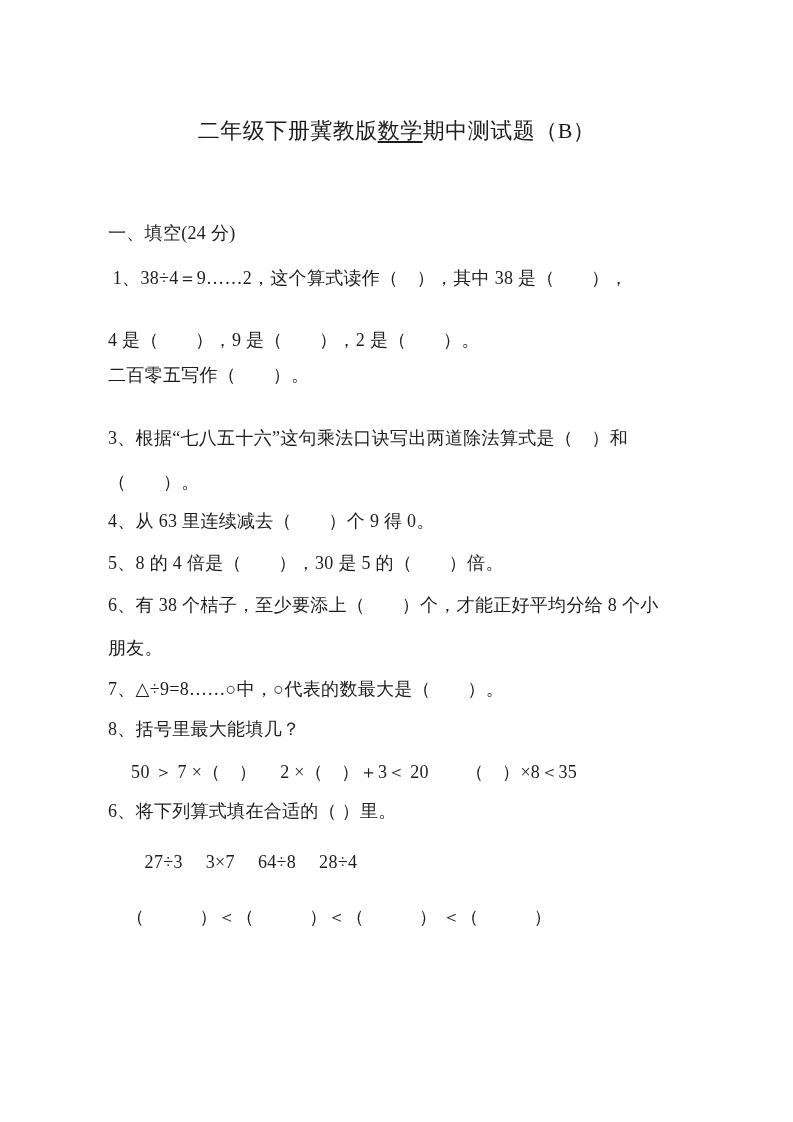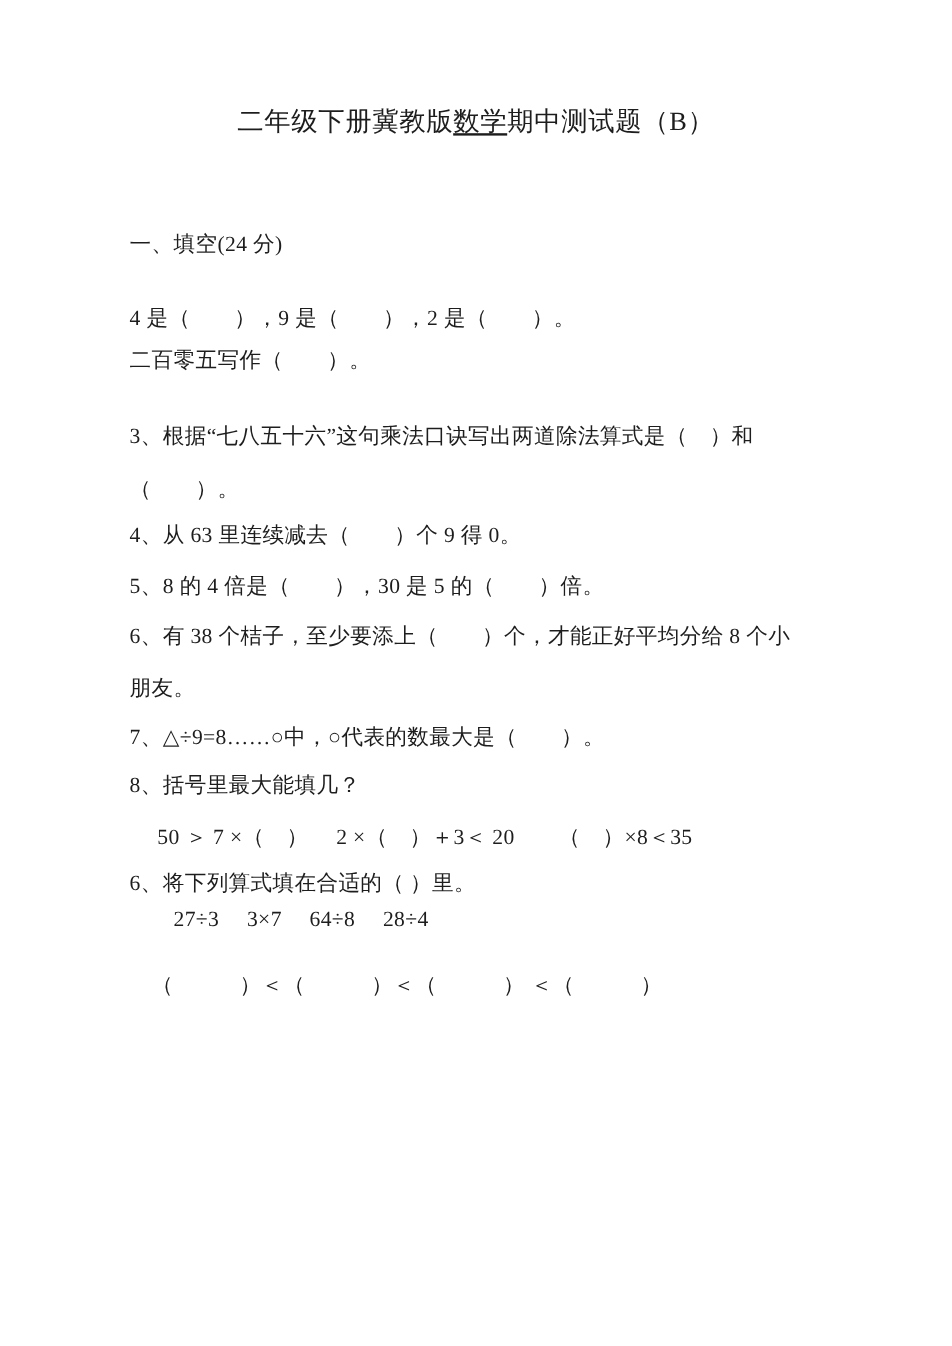--- a/index.html
+++ b/index.html
@@ -12,21 +12,21 @@
     position: relative;
     width: 793px;
     height: 1122px;
     background: #ffffff;
     overflow: hidden;
     font-family: "Liberation Serif", "DejaVu Serif", serif;
     color: #1d1d1d;
   }
   .title {
     margin: 0;
-    padding-top: 86px;
+    padding-top: 116px;
     text-align: center;
     font-size: 22px;
     font-weight: 400;
     line-height: 30px;
     letter-spacing: 0.5px;
     white-space: pre;
   }
   .title .underline {
     text-decoration: underline;
     text-underline-offset: 3px;
@@ -40,34 +40,35 @@
   }
   .section-heading { margin-top: 73px; }
   .mt7  { margin-top: 7px; }
   .mt11 { margin-top: 11px; }
   .mt12 { margin-top: 12px; }
   .mt13 { margin-top: 13px; }
   .mt14 { margin-top: 14px; }
   .mt15 { margin-top: 15px; }
   .mt16 { margin-top: 16px; }
   .mt17 { margin-top: 17px; }
-  .mt19 { margin-top: 2px; }
+  .mt19 { margin-top: 23px; }
   .mt27 { margin-top: 27px; }
   .mt34 { margin-top: 34px; }
   .mt35 { margin-top: 35px; }
 </style>
 </head>
 <body>
 
 <div class="page">
 
   <h1 class="title"><span>二年级下册冀教版</span><span class="underline">数学</span><span>期中测试题（B）</span></h1>
 
   <p class="line section-heading">一、填空(24 分)</p>
 
+  <p class="line mt17"> 1、38÷4＝9……2，这个算式读作（　），其中 38 是（　　），</p>
   <p class="line mt34">4 是（　　），9 是（　　），2 是（　　）。</p>
 
   <p class="line mt7">二百零五写作（　　）。</p>
 
   <p class="line mt35">3、根据“七八五十六”这句乘法口诀写出两道除法算式是（　）和</p>
   <p class="line mt16">（　　）。</p>
 
   <p class="line mt11">4、从 63 里连续减去（　　）个 9 得 0。</p>
 
   <p class="line mt14">5、8 的 4 倍是（　　），30 是 5 的（　　）倍。</p>

